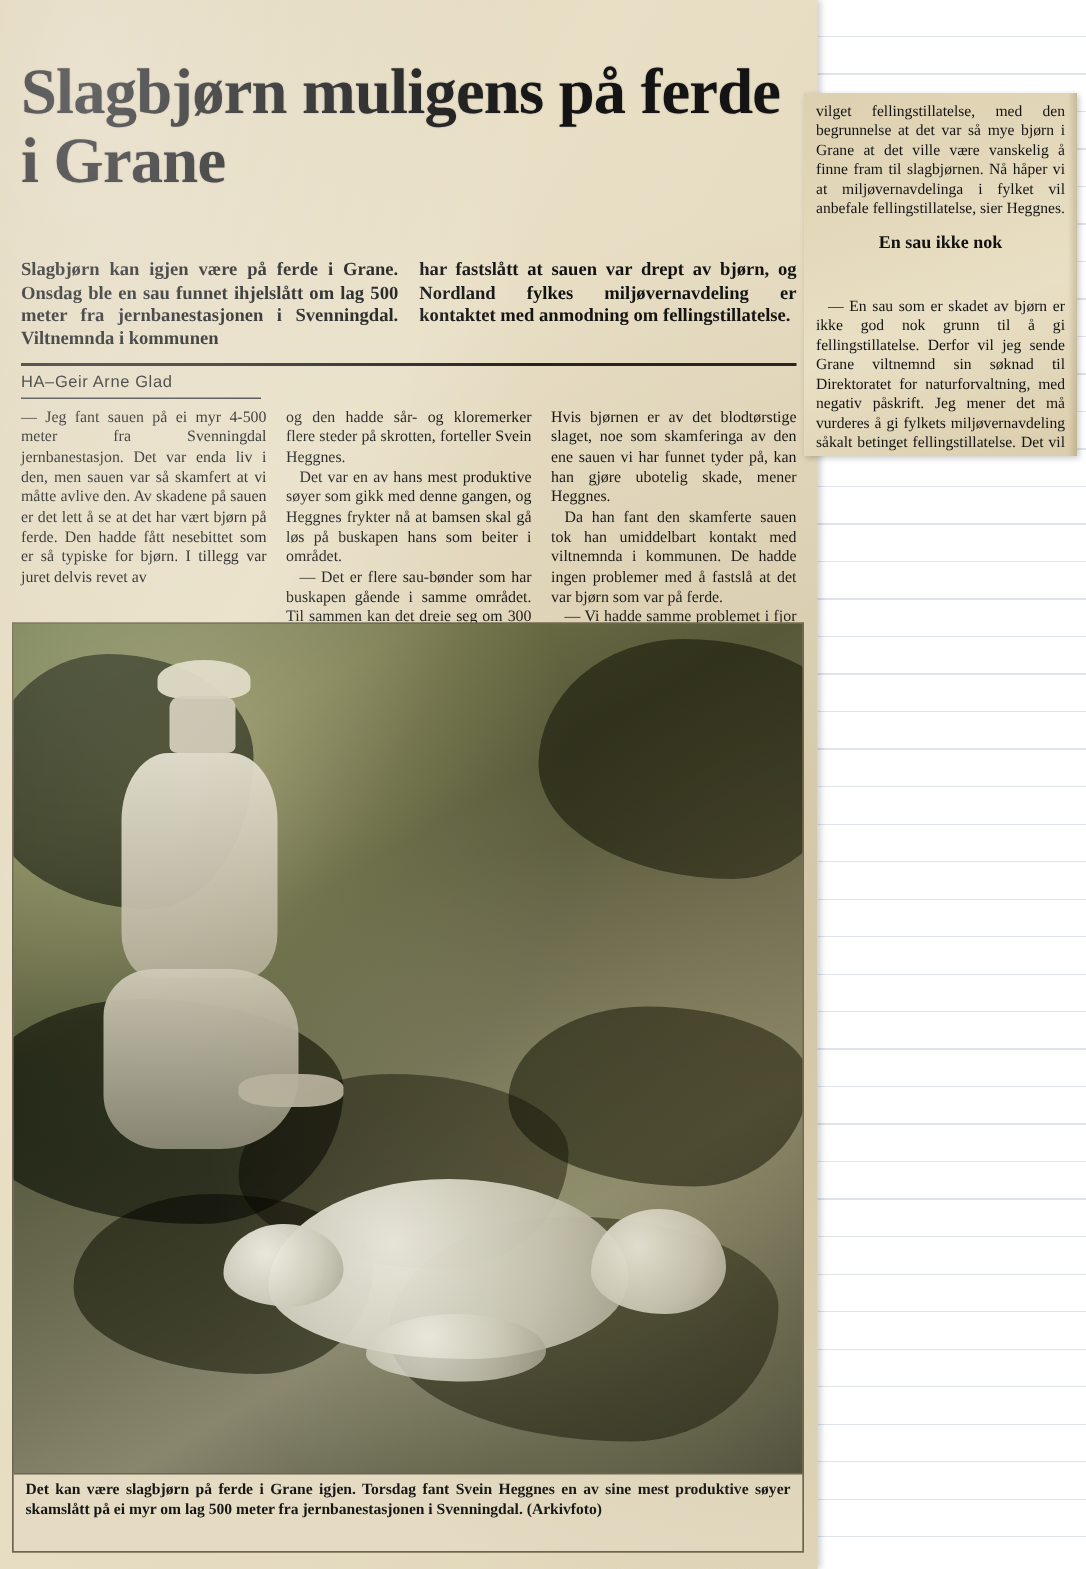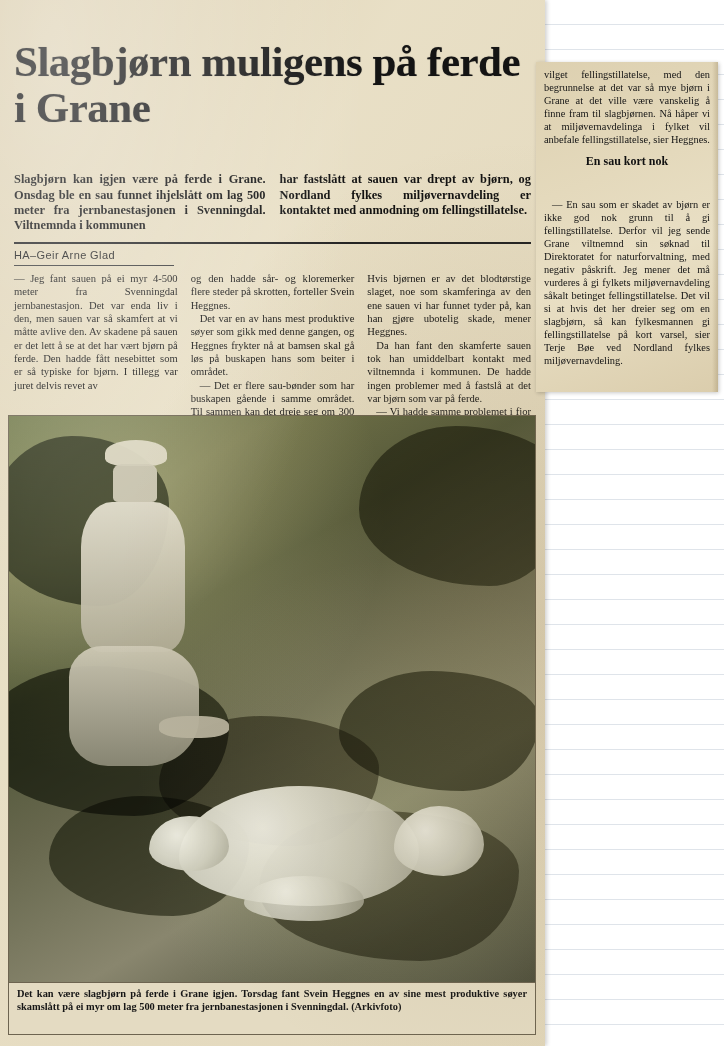--- a/index.html
+++ b/index.html
@@ -58,21 +58,21 @@
       radial-gradient(ellipse at 10% 5%, rgba(255,255,255,0.35), rgba(255,255,255,0) 45%),
       radial-gradient(ellipse at 95% 60%, rgba(140,115,70,0.20), rgba(140,115,70,0) 55%);
   }
 
   
   #side-strip {
     position: absolute;
     left: 536px;
     top: 62px;
     width: 182px;
-    height: 330px;
+    height: 242px;
     background: #e7ddc2;
     background-image: linear-gradient(160deg, rgba(206,189,149,0.4), rgba(240,232,206,0.2) 60%, rgba(200,181,140,0.4));
     box-shadow: 1px 1px 4px rgba(0,0,0,0.22);
     overflow: hidden;
     padding: 6px 8px 8px 8px;
     box-sizing: border-box;
   }
 
   
   .headline {
@@ -280,17 +280,17 @@
       <div class="sheep" style="left:235px; top:460px; width:120px; height:45px; opacity:0.8;"></div>
     </div>
     <div class="caption">Det kan være slagbjørn på ferde i Grane igjen. Torsdag fant Svein Heggnes en av sine mest produktive søyer skamslått på ei myr om lag 500 meter fra jernbanestasjonen i Svenningdal. (Arkivfoto)</div>
   </div>
 
 </div>
 
 <div id="side-strip">
   <div class="strip-cont">
     <p>vilget fellingstillatelse, med den begrunnelse at det var så mye bjørn i Grane at det ville være vanskelig å finne fram til slagbjørnen. Nå håper vi at miljøvernavdelinga i fylket vil anbefale fellingstillatelse, sier Heggnes.</p>
-    <div class="strip-sub">En sau kort nok</div>
+    <div class="strip-sub">En sau ikke nok</div>
     <p class="indent">— En sau som er skadet av bjørn er ikke god nok grunn til å gi fellingstillatelse. Derfor vil jeg sende Grane viltnemnd sin søknad til Direktoratet for naturforvaltning, med negativ påskrift. Jeg mener det må vurderes å gi fylkets miljøvernavdeling såkalt betinget fellingstillatelse. Det vil si at hvis det her dreier seg om en slagbjørn, så kan fylkesmannen gi fellingstillatelse på kort varsel, sier Terje Bøe ved Nordland fylkes miljøvernavdeling.</p>
   </div>
   <div class="torn-right"></div>
 </div>
 
 </body></html>

